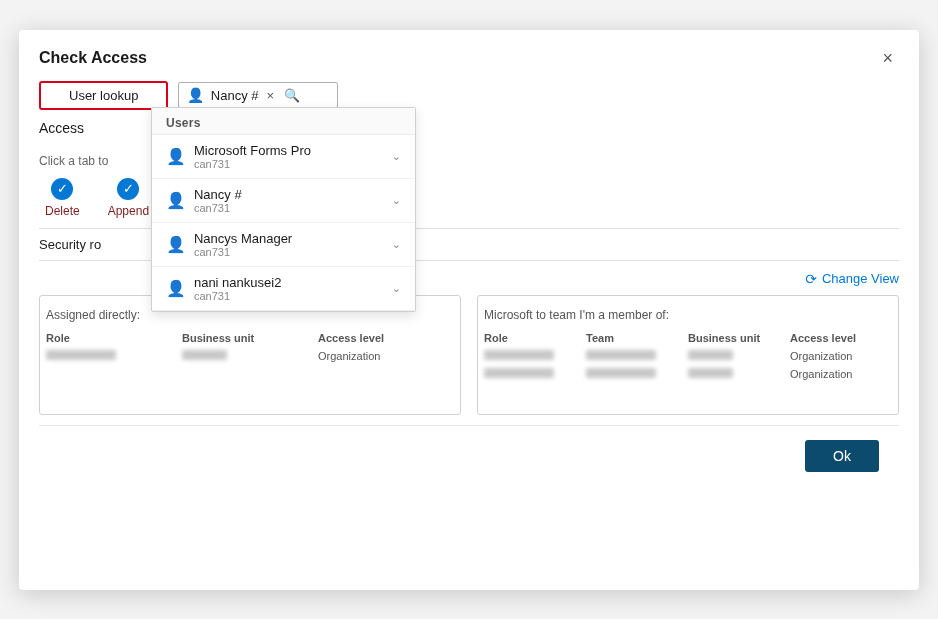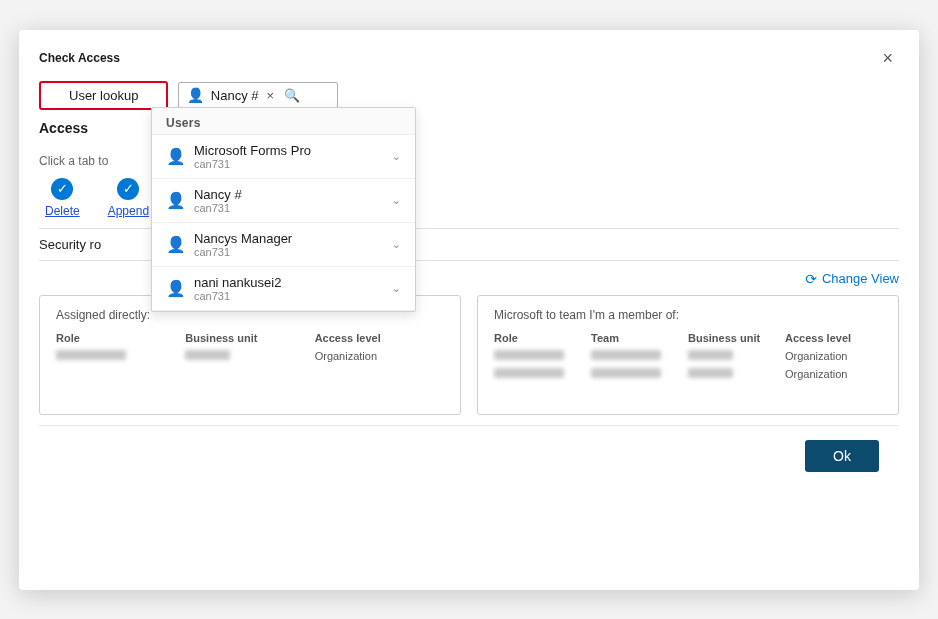--- a/index.html
+++ b/index.html
@@ -22,21 +22,21 @@
       padding: 0;
     }
     .dialog-header {
       display: flex;
       align-items: center;
       justify-content: space-between;
       padding: 16px 20px 10px 20px;
       border-bottom: none;
     }
     .dialog-title {
-      font-size: 12px;
+      font-size: 16px;
       font-weight: 600;
       color: #1a1a1a;
       text-align: right;
     }
     .close-btn {
       cursor: pointer;
       font-size: 18px;
       color: #555;
       background: none;
       border: none;
@@ -146,21 +146,21 @@
     .item-chevron {
       color: #888;
       font-size: 11px;
     }
     
     .access-section {
       margin-top: 10px;
     }
     .access-title {
       font-size: 14px;
-      font-weight: 700;
+      font-weight: 400;
       color: #1a1a1a;
       margin-bottom: 2px;
     }
     .access-subtitle {
       font-size: 12px;
       color: #666;
       margin-bottom: 10px;
       margin-top: 18px;
     }
     
@@ -183,22 +183,21 @@
       border-radius: 50%;
       background: #0078d4;
       display: flex;
       align-items: center;
       justify-content: center;
       color: #fff;
       font-size: 13px;
     }
     .perm-label {
       font-size: 12px;
-      color: #1d4ed8;
-      text-decoration: underline;
+      color: #7f1d1d;
     }
     
     .security-row {
       margin-top: 6px;
       font-size: 13px;
       font-weight: 500;
       color: #1a1a1a;
       padding: 8px 0;
       border-top: 1px solid #e0e0e0;
       border-bottom: 1px solid #e0e0e0;
@@ -223,21 +222,21 @@
     }
     
     .tables-row {
       display: flex;
       gap: 16px;
     }
     .table-card {
       flex: 1;
       border: 1px solid #d0d0d0;
       border-radius: 3px;
-      padding: 12px 16px;
+      padding: 12px 6px;
       min-height: 120px;
     }
     .table-card-title {
       font-size: 12px;
       color: #555;
       margin-bottom: 10px;
     }
     .table-cols {
       display: flex;
       gap: 0;

